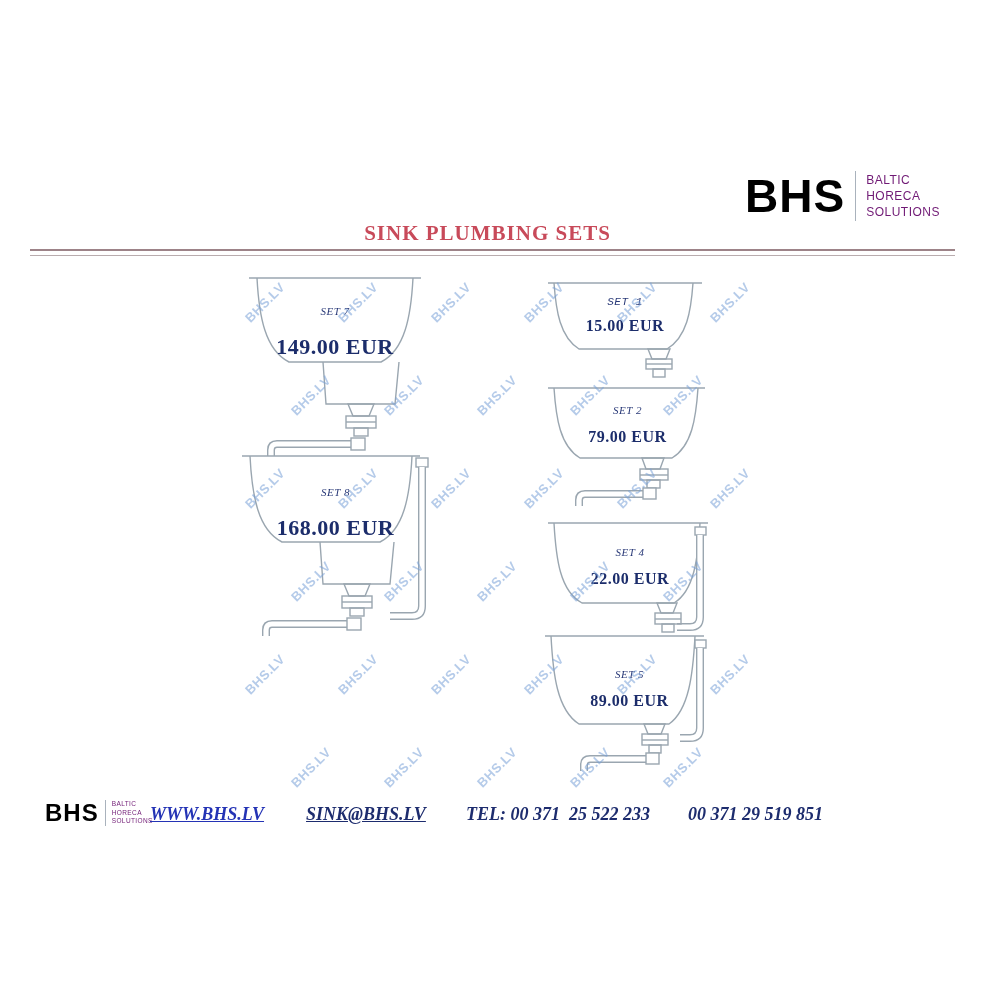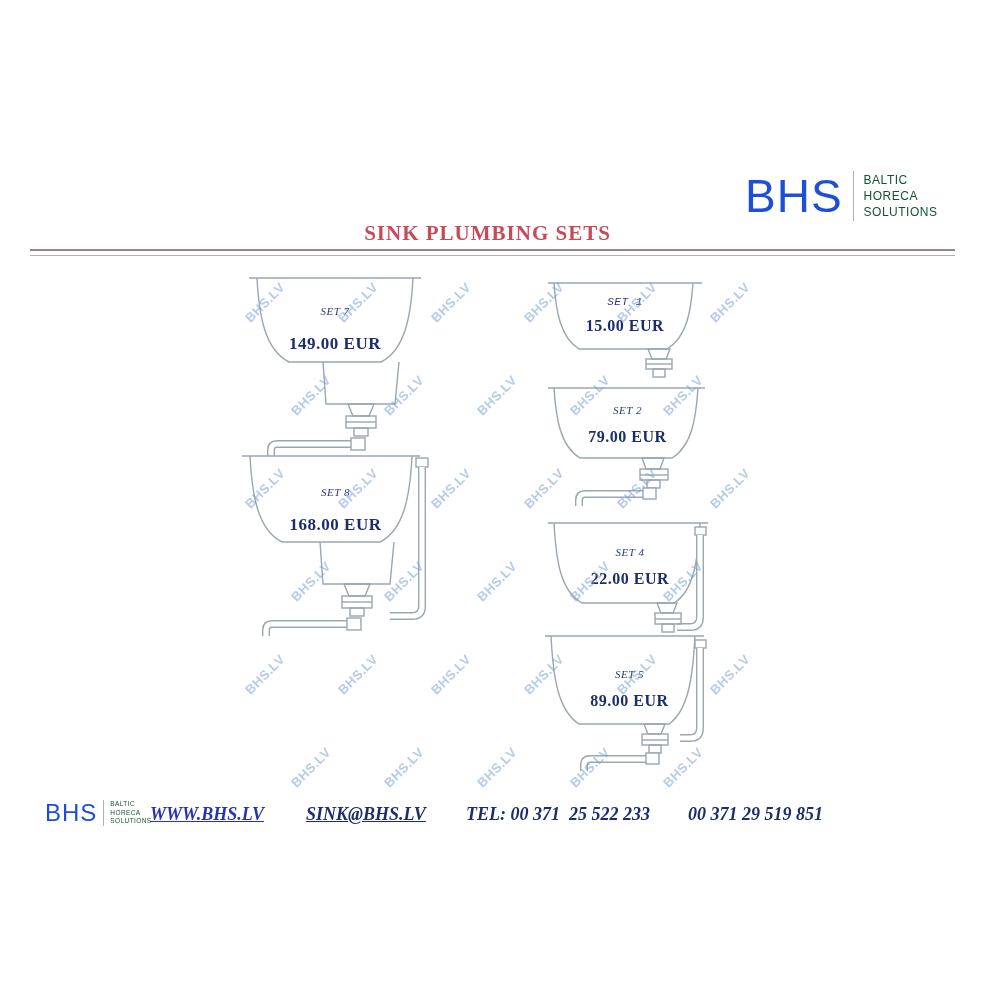--- a/index.html
+++ b/index.html
@@ -2,46 +2,46 @@
 <html><head>
 <meta charset="utf-8">
 <style>
   html,body{margin:0;padding:0;background:#fff;}
   .page{position:relative;width:1000px;height:1000px;background:#ffffff;overflow:hidden;
         font-family:"Liberation Serif", serif;}
 
   
   .brand{position:absolute;display:flex;align-items:center;}
   .brand-header{left:745px;top:168px;height:56px;}
-  .brand-text{font-family:"Liberation Sans", sans-serif;font-weight:normal;color:#1d4ed8;letter-spacing:1px;}
+  .brand-text{font-family:"Liberation Sans", sans-serif;font-weight:bold;color:#000000;letter-spacing:1px;}
   .brand-header .brand-text{font-size:46px;line-height:1;}
   .brand-divider{display:inline-block;width:1px;background:#a9b2bc;margin:0 10px;}
   .brand-header .brand-divider{height:50px;}
-  .brand-tagline{font-family:"Liberation Sans", sans-serif;color:#14532d;display:flex;flex-direction:column;justify-content:center;}
+  .brand-tagline{font-family:"Liberation Sans", sans-serif;color:#701a75;display:flex;flex-direction:column;justify-content:center;}
   .brand-header .brand-tagline{font-size:12px;line-height:1.35;letter-spacing:0.5px;}
 
   
   .title{position:absolute;left:0;top:221px;width:975px;margin:0;text-align:center;
          font-size:21px;font-weight:bold;color:#c84a5a;letter-spacing:1px;}
   .rule1{position:absolute;left:30px;top:249px;width:925px;height:2px;background:#9d8388;}
   .rule2{position:absolute;left:30px;top:255px;width:925px;height:1px;background:#b9acae;}
 
   
   .wm-layer{position:absolute;left:0;top:0;width:1000px;height:1000px;pointer-events:none;z-index:5;}
   .wm{position:absolute;transform:rotate(-45deg);font-family:"Liberation Sans", sans-serif;
       font-weight:bold;font-size:13px;letter-spacing:0.5px;color:rgba(120,160,215,0.55);white-space:nowrap;}
 
   
   .card{position:absolute;}
   .card svg{position:absolute;left:0;top:0;}
   .set-label{position:absolute;left:0;right:0;text-align:center;font-style:italic;
              font-size:11px;color:#2a3a78;letter-spacing:0.5px;}
   .price{position:absolute;left:0;right:0;text-align:center;font-weight:bold;
          font-size:16px;color:#1c2d6b;letter-spacing:0.5px;}
-  .col-left .price{font-size:17px;}
+  .col-left .price{font-size:22px;}
 
   .ln{fill:none;stroke:#9aa6b0;stroke-width:1.4;}
   .lnf{fill:#ffffff;stroke:#9aa6b0;stroke-width:1.4;}
   .rib{fill:none;stroke:#9aa6b0;stroke-width:1;}
   .pipe-out{fill:none;stroke:#9aa6b0;stroke-width:8;stroke-linejoin:round;stroke-linecap:butt;}
   .pipe-in{fill:none;stroke:#ffffff;stroke-width:5.2;stroke-linejoin:round;stroke-linecap:butt;}
 
   
   .brand-footer{left:45px;top:798px;height:30px;}
   .brand-footer .brand-text{font-size:24px;}

